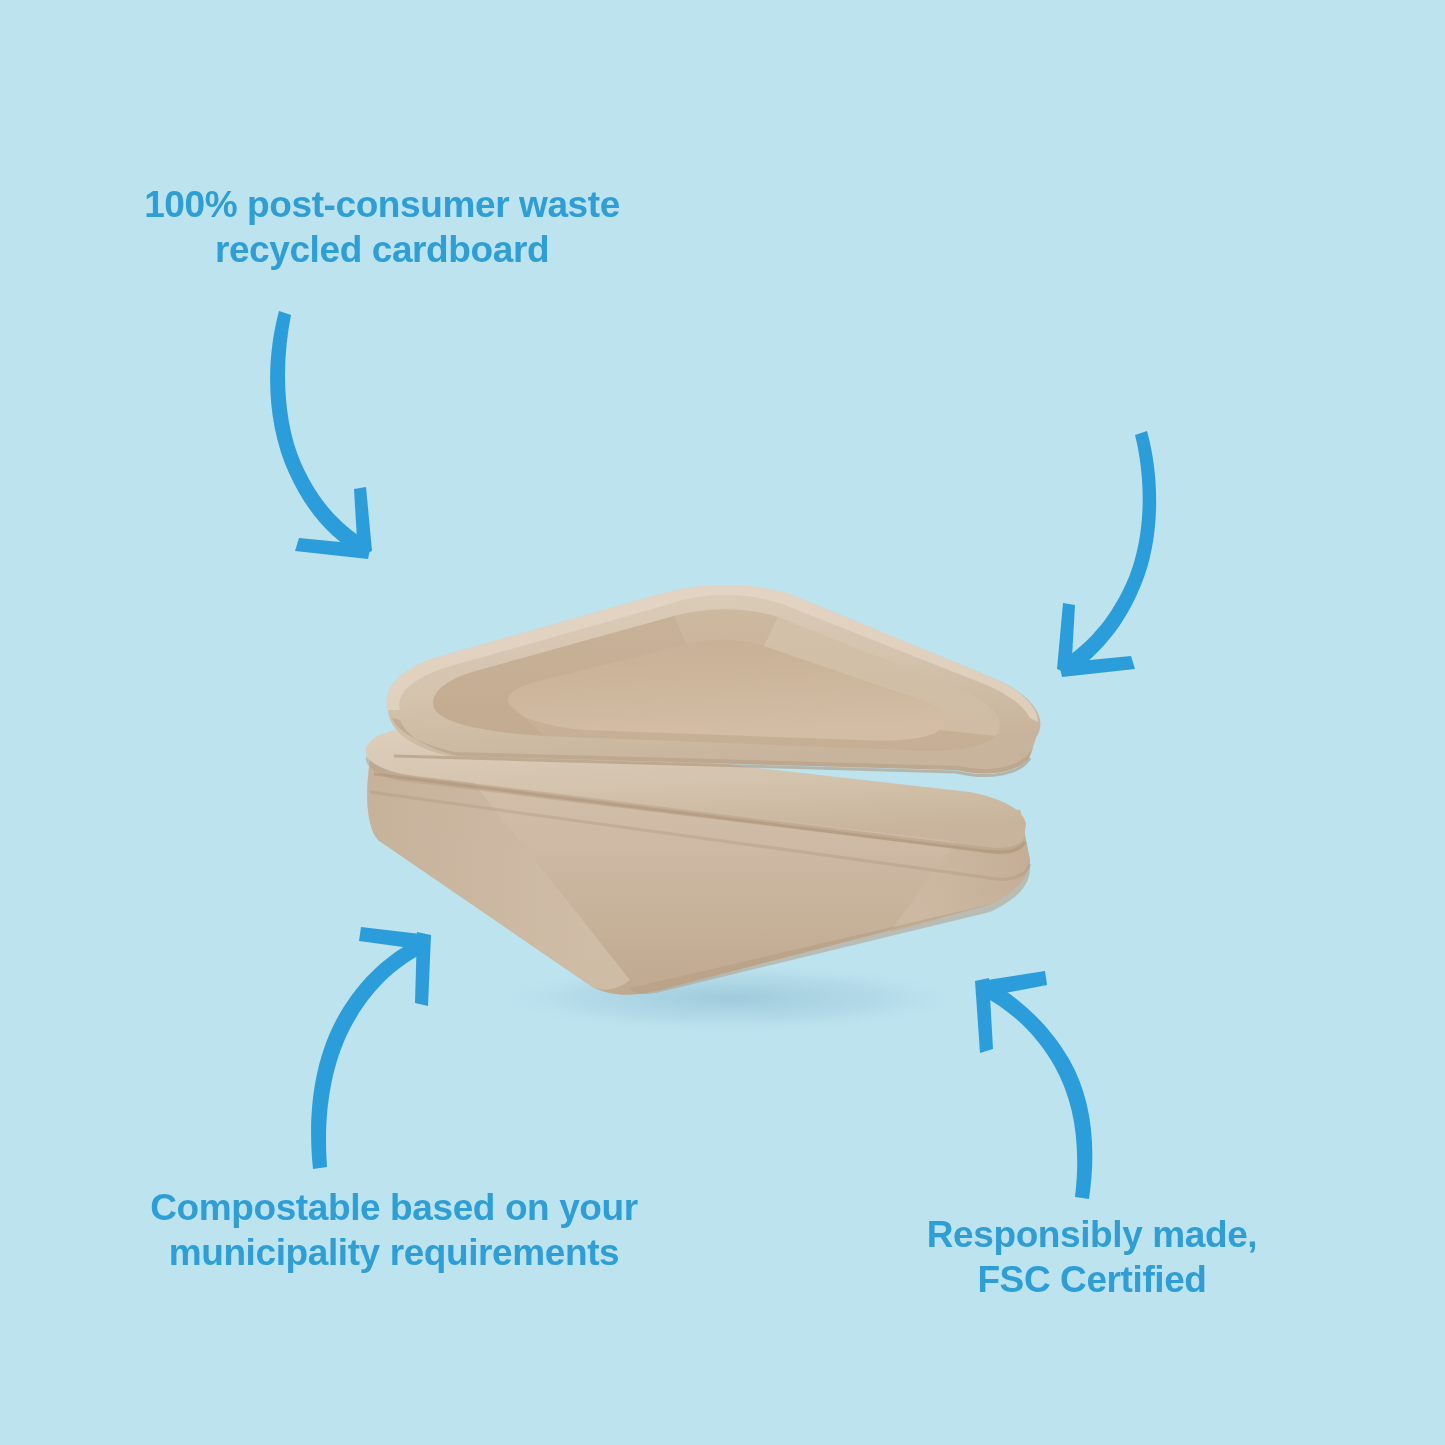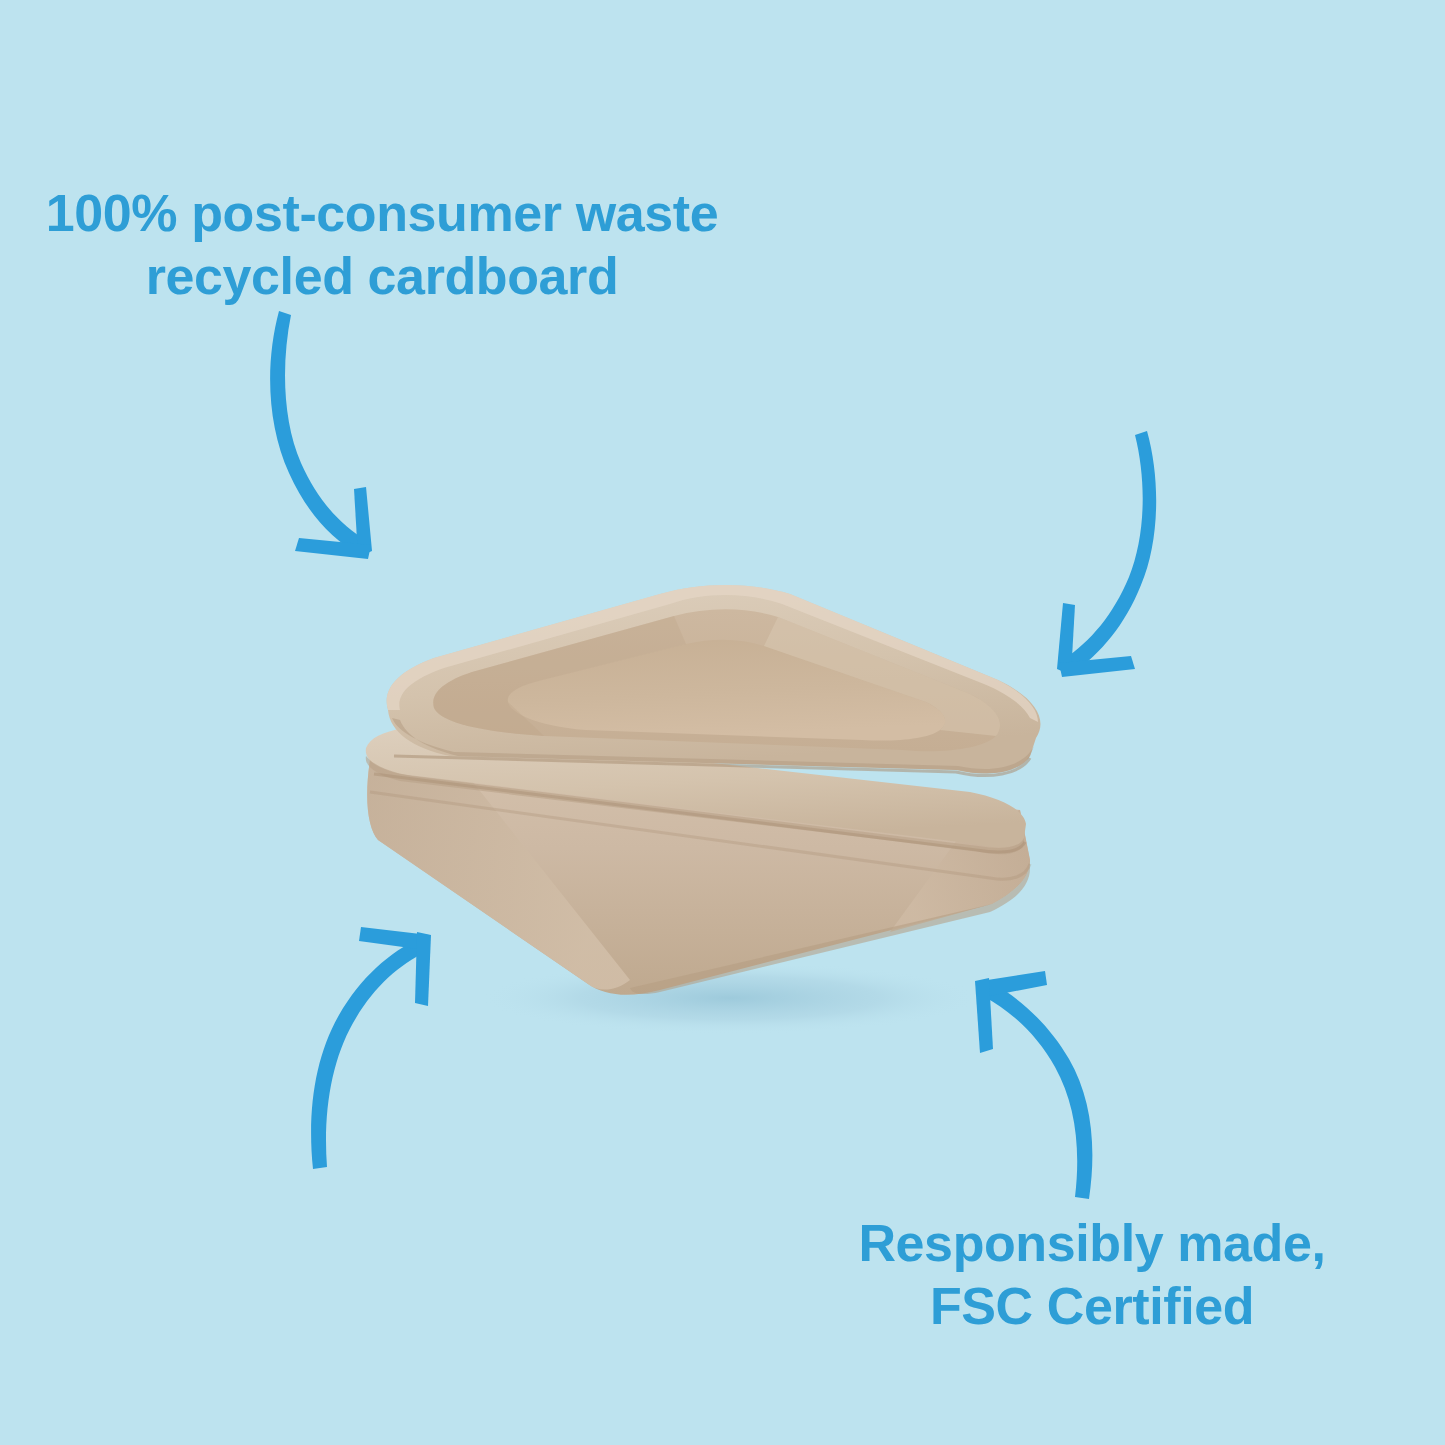--- a/index.html
+++ b/index.html
@@ -12,21 +12,21 @@
     width:1445px; height:1445px;
     background:#bde3ef;
     overflow:hidden;
   }
 
   
   .caption {
     position:absolute;
     color:#2e9ed6;
     font-weight:700;
-    font-size:52px;
+    font-size:37px;
     line-height:1.22;
     letter-spacing:-0.4px;
     text-align:center;
     white-space:pre-line;
   }
   #cap-tl { left:24px;  top:182px;  width:716px; }
   #cap-tr { left:886px; top:310px;  width:500px; }
   #cap-bl { left:24px;  top:1185px; width:740px; }
   #cap-br { left:846px; top:1212px; width:492px; }
 
@@ -48,20 +48,22 @@
 </style>
 </head>
 <body>
 
 <div id="stage">
 
   <div class="caption" id="cap-tl">100% post-consumer waste
 recycled cardboard</div>
 
 
+  <div class="caption" id="cap-bl">Compostable based on your
+municipality requirements</div>
 
   <div class="caption" id="cap-br">Responsibly made,
 FSC Certified</div>
 
   <svg class="arrow-svg" id="arrow-tl" width="170" height="270" viewBox="0 0 170 270">
     <path class="arrow-path" d="
       M 24 6
       C 10 58, 12 120, 34 168
       C 52 208, 76 233, 104 250
       L 112 236

